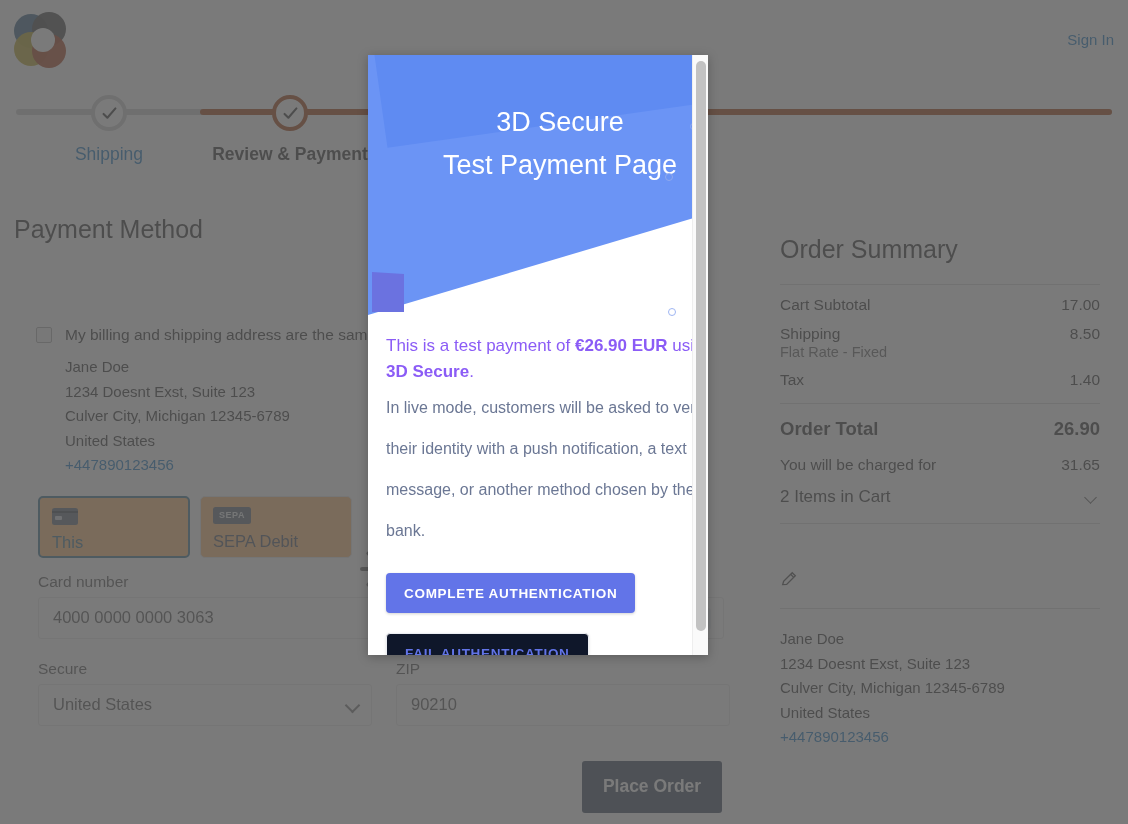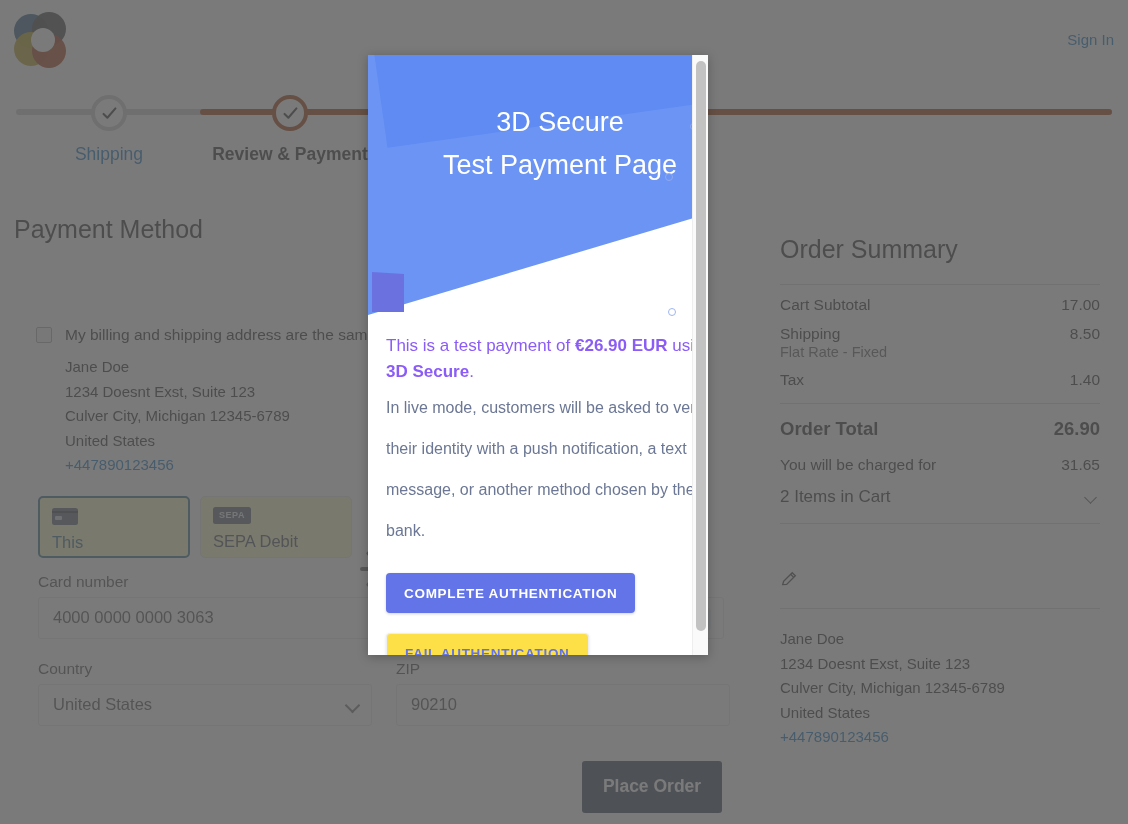--- a/index.html
+++ b/index.html
@@ -89,21 +89,21 @@
     width: 16px; height: 16px; border: 1px solid #adadad; border-radius: 2px;
     background: #f7f7f7; flex: 0 0 16px; margin-left: 22px;
   }
   .billing-row .cb-lbl { margin-left: 13px; font-size: 15.5px; color: #333; }
   .addr { margin-left: 51px; margin-top: 11px; font-size: 15px; color: #333; line-height: 24.5px; }
   .addr .tel { color: #1979c3; }
 
   .pm-tabs { display: flex; gap: 10px; margin-top: 18px; margin-left: 24px; position: relative; }
   .pm-tab {
     width: 152px; height: 62px; border: 1px solid #e6e6e6; border-radius: 5px;
-    background: #fef9c3; padding: 10px 12px; cursor: pointer;
+    background: #fdba74; padding: 10px 12px; cursor: pointer;
   }
   .pm-tab.sel { border: 2px solid #37718e; }
   .pm-card-ico {
     width: 26px; height: 17px; border-radius: 2.5px; background: #5b6673;
     position: relative;
   }
   .pm-card-ico::after {
     content: ""; position: absolute; left: 3px; top: 8px; width: 7px; height: 4px;
     background: #cdd2d8; border-radius: 1px;
   }
@@ -222,21 +222,21 @@
   }
   .btn-complete {
     margin-top: 22px; height: 40px; padding: 0 18px; border: 0; border-radius: 4px;
     background: #6274e8; color: #fff; font-size: 13.5px; font-weight: bold;
     letter-spacing: .7px; cursor: pointer;
     box-shadow: 0 1px 3px rgba(0,0,0,.18);
     font-family: "Liberation Sans", sans-serif;
   }
   .btn-fail {
     margin-top: 20px; height: 40px; padding: 0 18px; border: 1px solid #eceef3;
-    border-radius: 4px; background: #fde047; color: #6274e8; font-size: 13.5px;
+    border-radius: 4px; background: #0f172a; color: #6274e8; font-size: 13.5px;
     font-weight: bold; letter-spacing: .7px; cursor: pointer;
     box-shadow: 0 1px 3px rgba(0,0,0,.12);
     font-family: "Liberation Sans", sans-serif;
   }
   
   .sbar {
     position: absolute; right: 0; top: 0; width: 16px; height: 600px;
     background: #fafafa; border-left: 1px solid #eee; z-index: 70; cursor: pointer;
   }
   .sthumb {
@@ -328,21 +328,21 @@
         </div>
 
         <div class="fld-lbl">Card number</div>
         <div class="fld" id="card-number-field">
           <span>4000 0000 0000 3063</span>
           <span class="visa-badge">VISA</span>
         </div>
 
         <div class="two-col">
           <div style="width:358px">
-            <div class="fld-lbl">Country</div>
+            <div class="fld-lbl">Secure</div>
             <div class="fld" id="country-field">
               <span>United States</span>
               <span class="chev-dn"></span>
             </div>
           </div>
           <div style="width:358px">
             <div class="fld-lbl">ZIP</div>
             <div class="fld" id="zip-field">
               <span>90210</span>
             </div>

